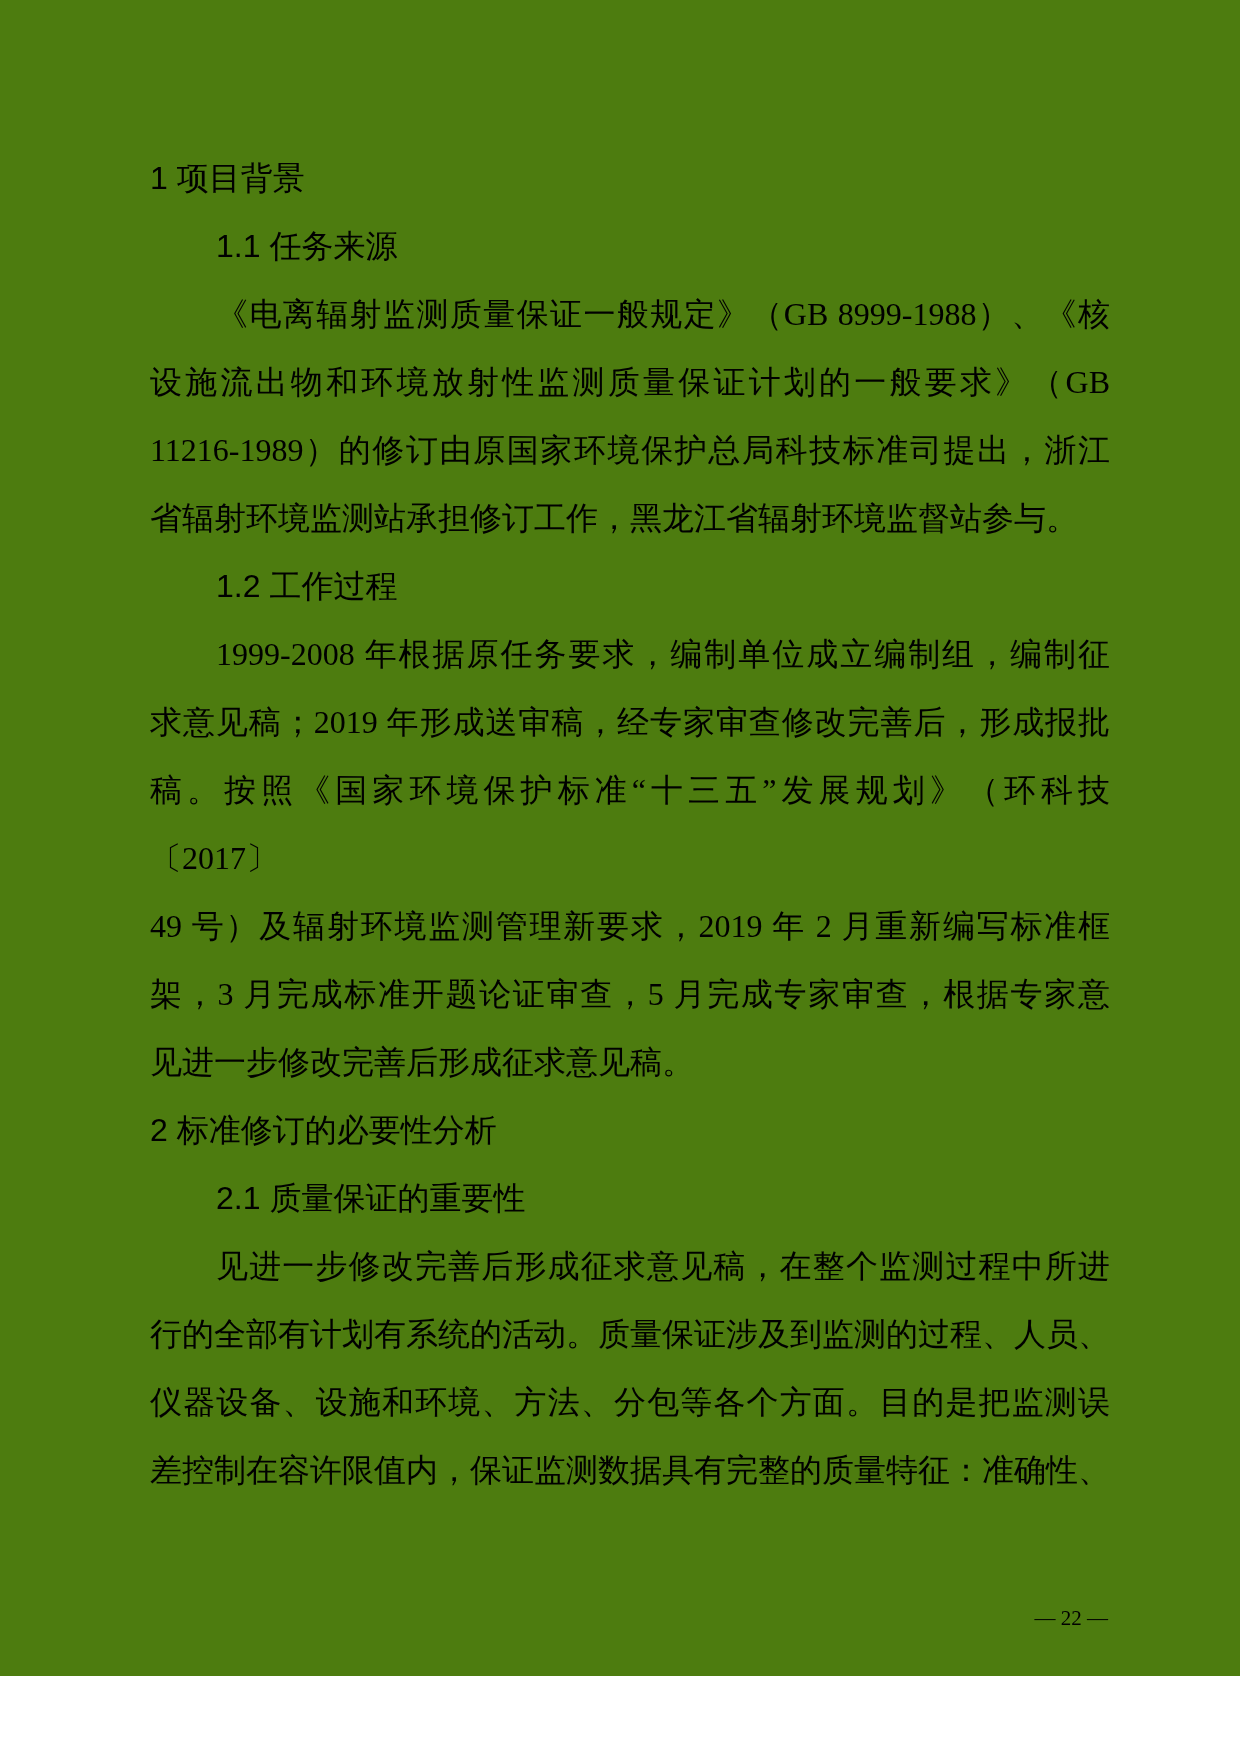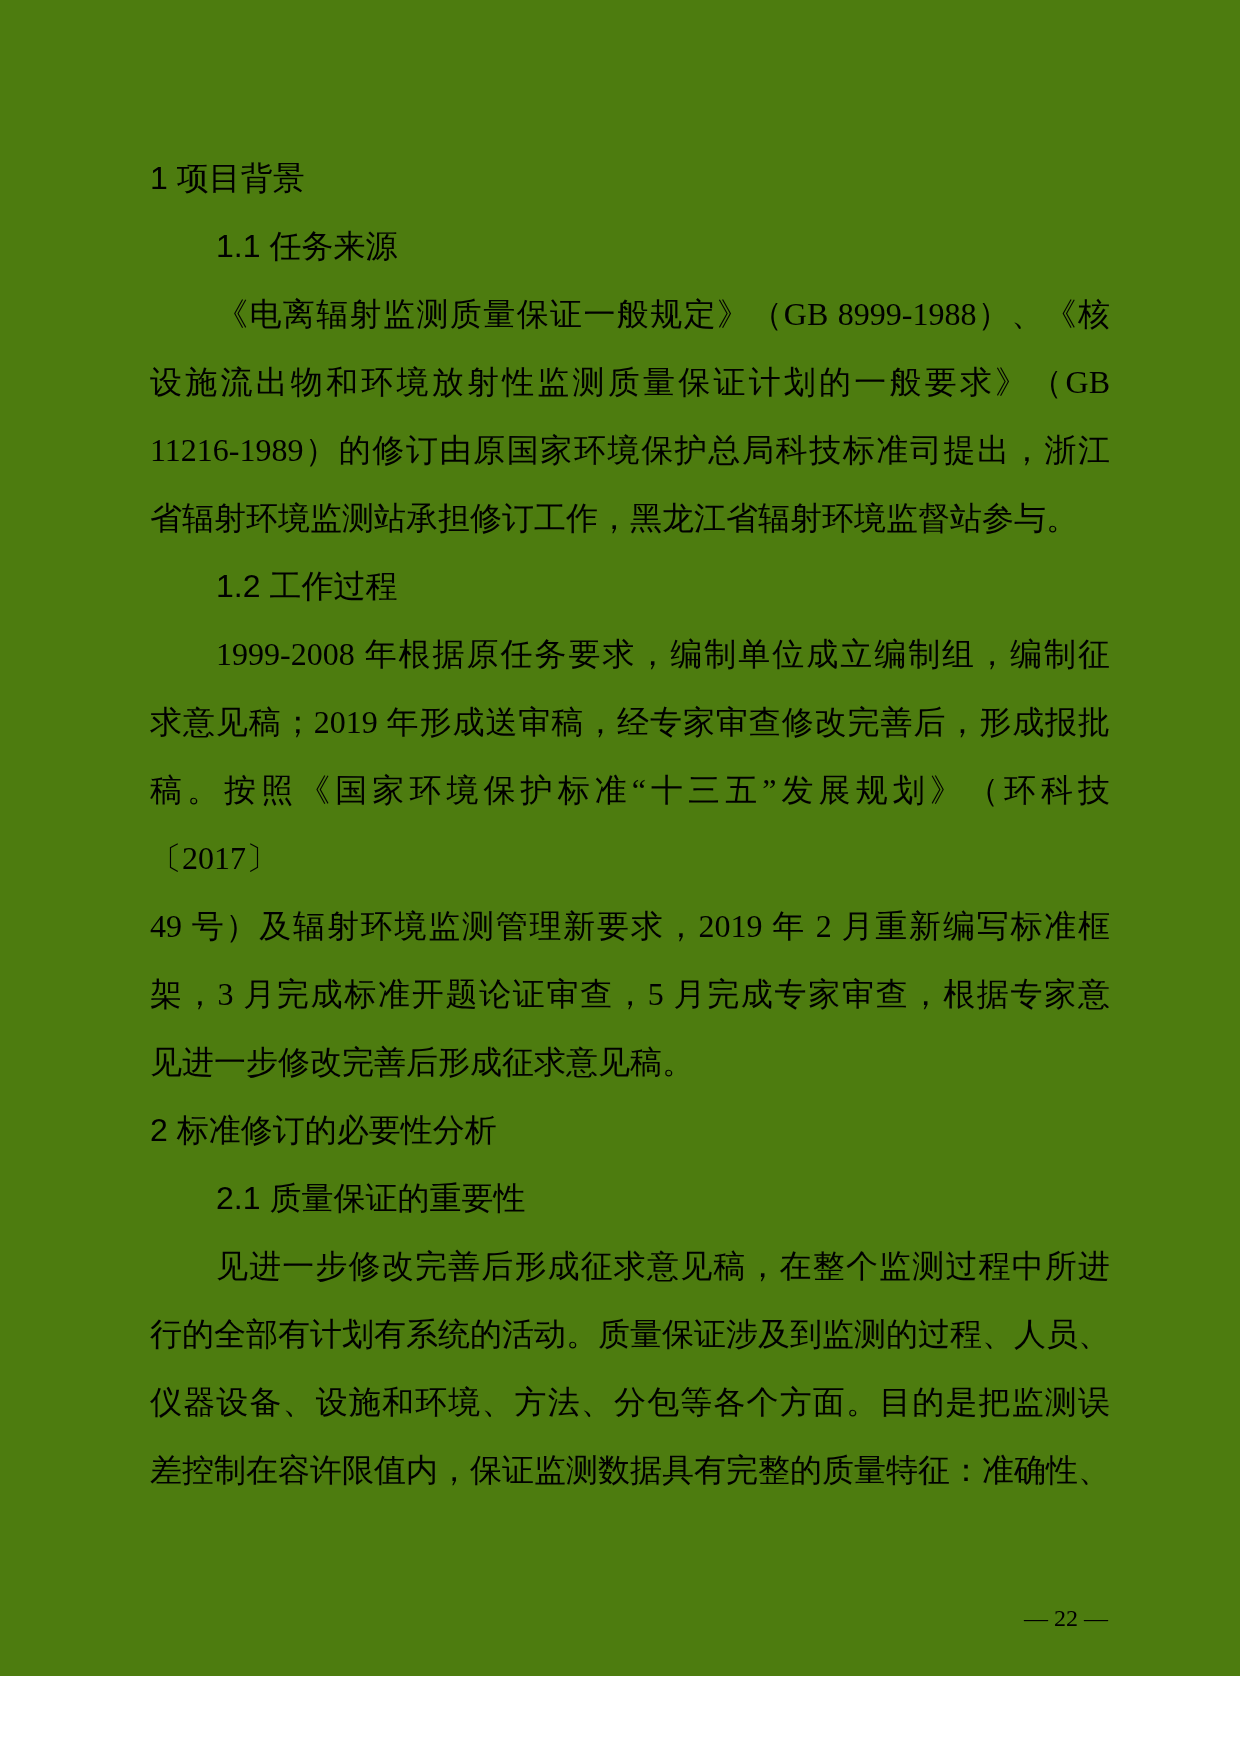--- a/index.html
+++ b/index.html
@@ -36,21 +36,21 @@
   .h2 { padding-left: 66px; }      
   .pf { padding-left: 66px; }      
   .fill {
     text-align: justify;
     text-align-last: justify;      
   }
   .footer {
     position: absolute;
     top: 1602px;
     right: 132px;
-    font-size: 24px;
+    font-size: 21px;
     line-height: 32px;
     color: #000000;
     font-family: "Liberation Serif", "DejaVu Serif", serif;
   }
 </style>
 </head>
 <body>
 
 <div class="page">
   <div class="content">

